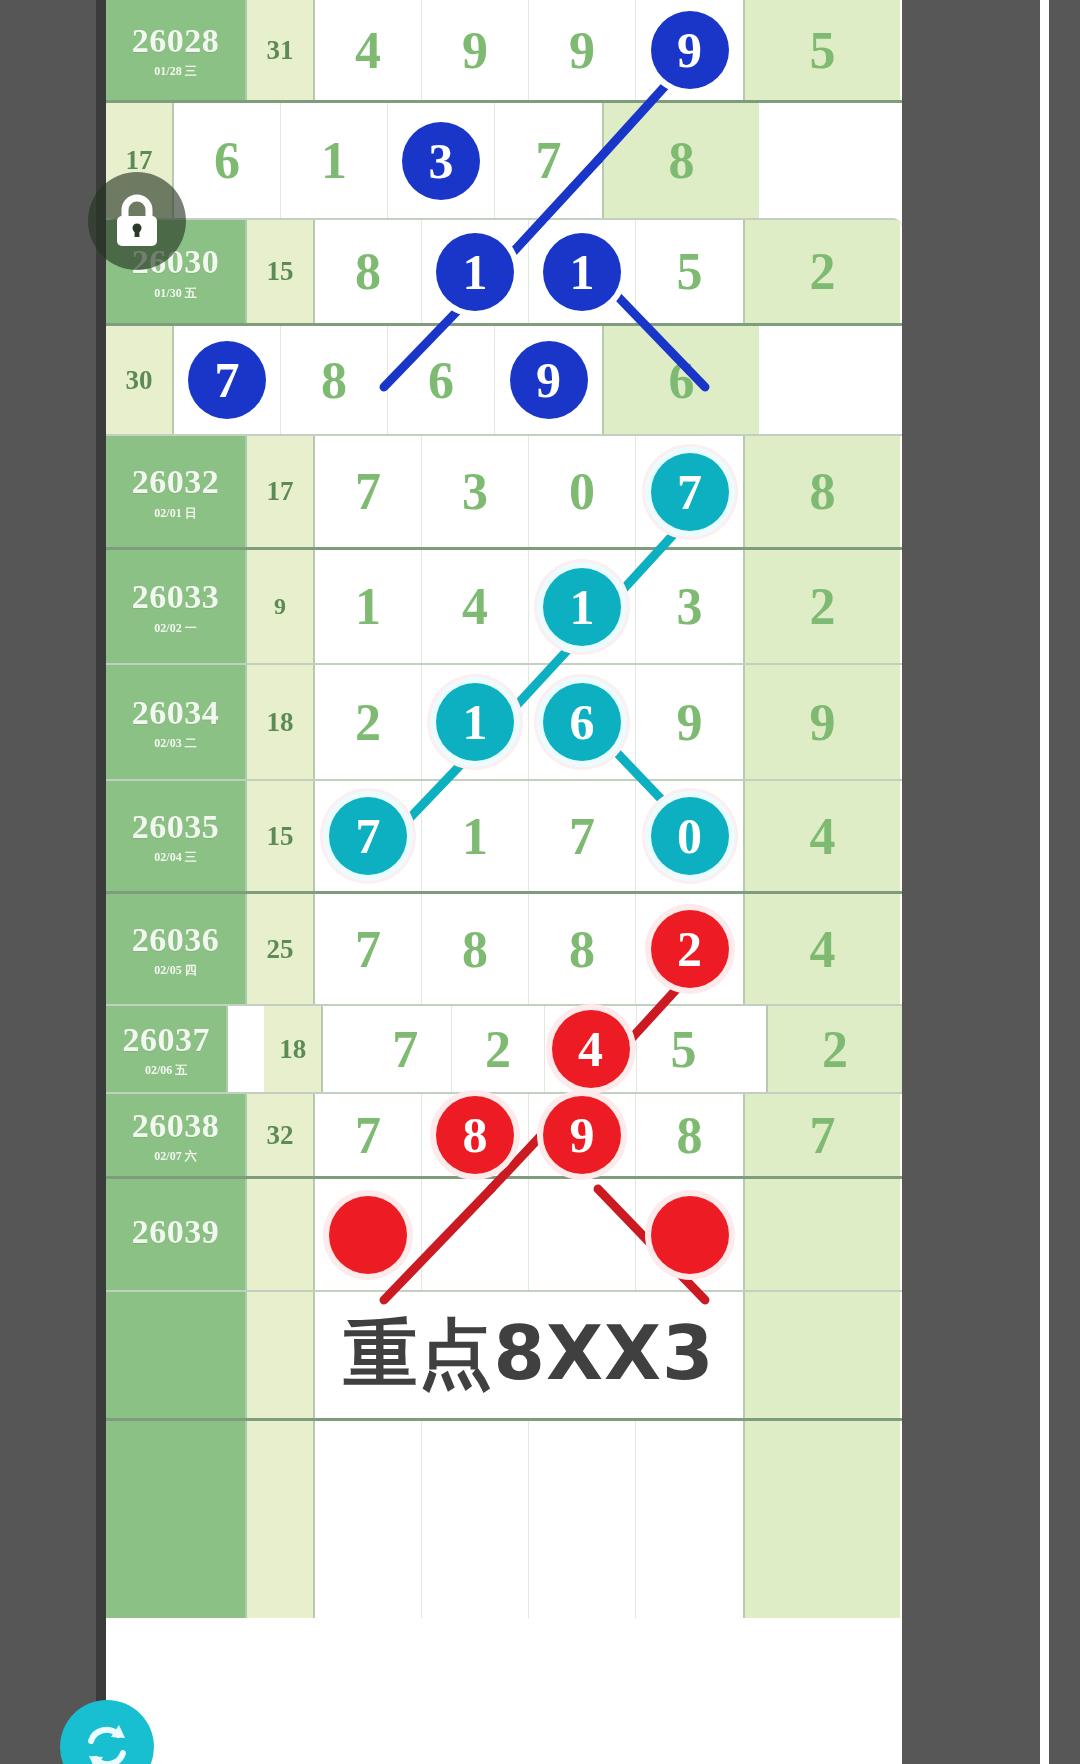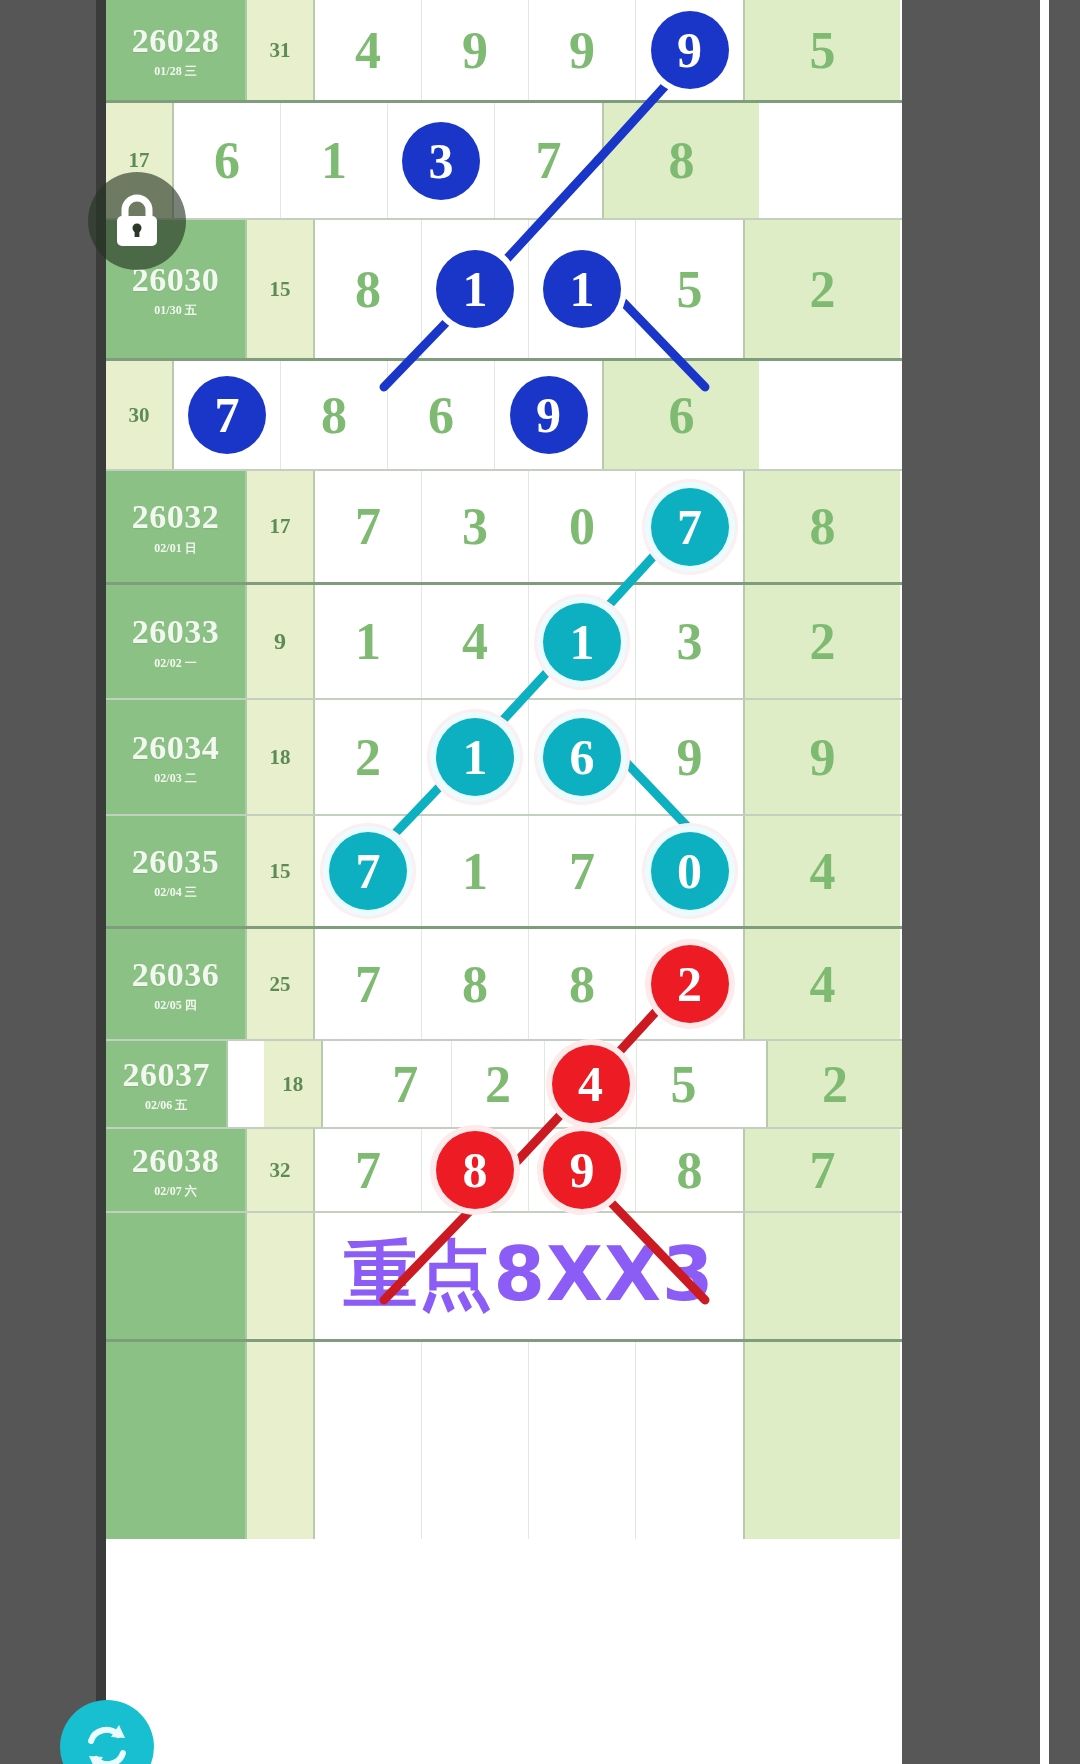--- a/index.html
+++ b/index.html
@@ -64,21 +64,21 @@
     text-shadow: 0 1px 1px rgba(0,0,0,.08);
   }
   .c-issue .iss-date {
     font-size: 12px; font-weight: 700; margin-top: 6px;
   }
   .c-sum {
     width: 68px;
     background: #e7efcd;
     color: #5d8b56;
     display: flex; align-items: center; justify-content: center;
-    font-size: 21px; font-weight: 700;
+    font-size: 27px; font-weight: 700;
     border-right: 2px solid #b8c9ae;
   }
   .c-sum.small { font-size: 24px; }
   .c-digits {
     width: 428px;
     display: flex;
     background: #ffffff;
   }
   .cell {
     flex: 1 1 107px;
@@ -118,21 +118,21 @@
     position: absolute; left: 0; top: 0;
     width: 796px; height: 1764px;
     pointer-events: none; z-index: 3;
   }
 
   
   .note-row .note-text {
     width: 428px;
     display: flex; align-items: center; justify-content: center;
     font-family: "DejaVu Sans", sans-serif;
-    font-size: 74px; font-weight: 700; color: #8b5cf6;
+    font-size: 74px; font-weight: 700; color: #404040;
     letter-spacing: 1px;
     background: #ffffff;
   }
 
   
   #lock-btn {
     position: absolute;
     left: 88px; top: 172px;
     width: 98px; height: 98px;
     border-radius: 50%;
@@ -195,21 +195,21 @@
           </div>
           <div class="cell">
             <span class="marker blue">3</span>
           </div>
           <div class="cell">
             <span class="plain">7</span>
           </div>
         </div>
         <div class="c-tail">8</div>
       </div>
-      <div class="row thin-top" style="height: 140px;">
+      <div class="row thin-top" style="height: 105px; border-radius: 9px;">
         <div class="c-issue">
           <div class="iss-no">26030</div>
           <div class="iss-date">01/30 五</div>
         </div>
         <div class="c-sum">15</div>
         <div class="c-digits">
           <div class="cell">
             <span class="plain">8</span>
           </div>
           <div class="cell">
@@ -388,20 +388,42 @@
             <span class="marker red">8</span>
           </div>
           <div class="cell">
             <span class="marker red">9</span>
           </div>
           <div class="cell">
             <span class="plain">8</span>
           </div>
         </div>
         <div class="c-tail">7</div>
+      </div>
+      <div class="row thick-top" style="height: 114px;">
+        <div class="c-issue">
+          <div class="iss-no">26039</div>
+          <div class="iss-date"></div>
+        </div>
+        <div class="c-sum small"></div>
+        <div class="c-digits">
+          <div class="cell">
+            <span class="marker blank"></span>
+          </div>
+          <div class="cell">
+            <span class="plain"></span>
+          </div>
+          <div class="cell">
+            <span class="plain"></span>
+          </div>
+          <div class="cell">
+            <span class="marker blank"></span>
+          </div>
+        </div>
+        <div class="c-tail"></div>
       </div>
       <div class="row note-row thin-top" style="height: 128px;">
         <div class="c-issue"></div>
         <div class="c-sum"></div>
         <div class="note-text">重点8XX3</div>
         <div class="c-tail"></div>
       </div>
       <div class="row thick-top" style="height: 200px;">
         <div class="c-issue"></div>
         <div class="c-sum"></div>

